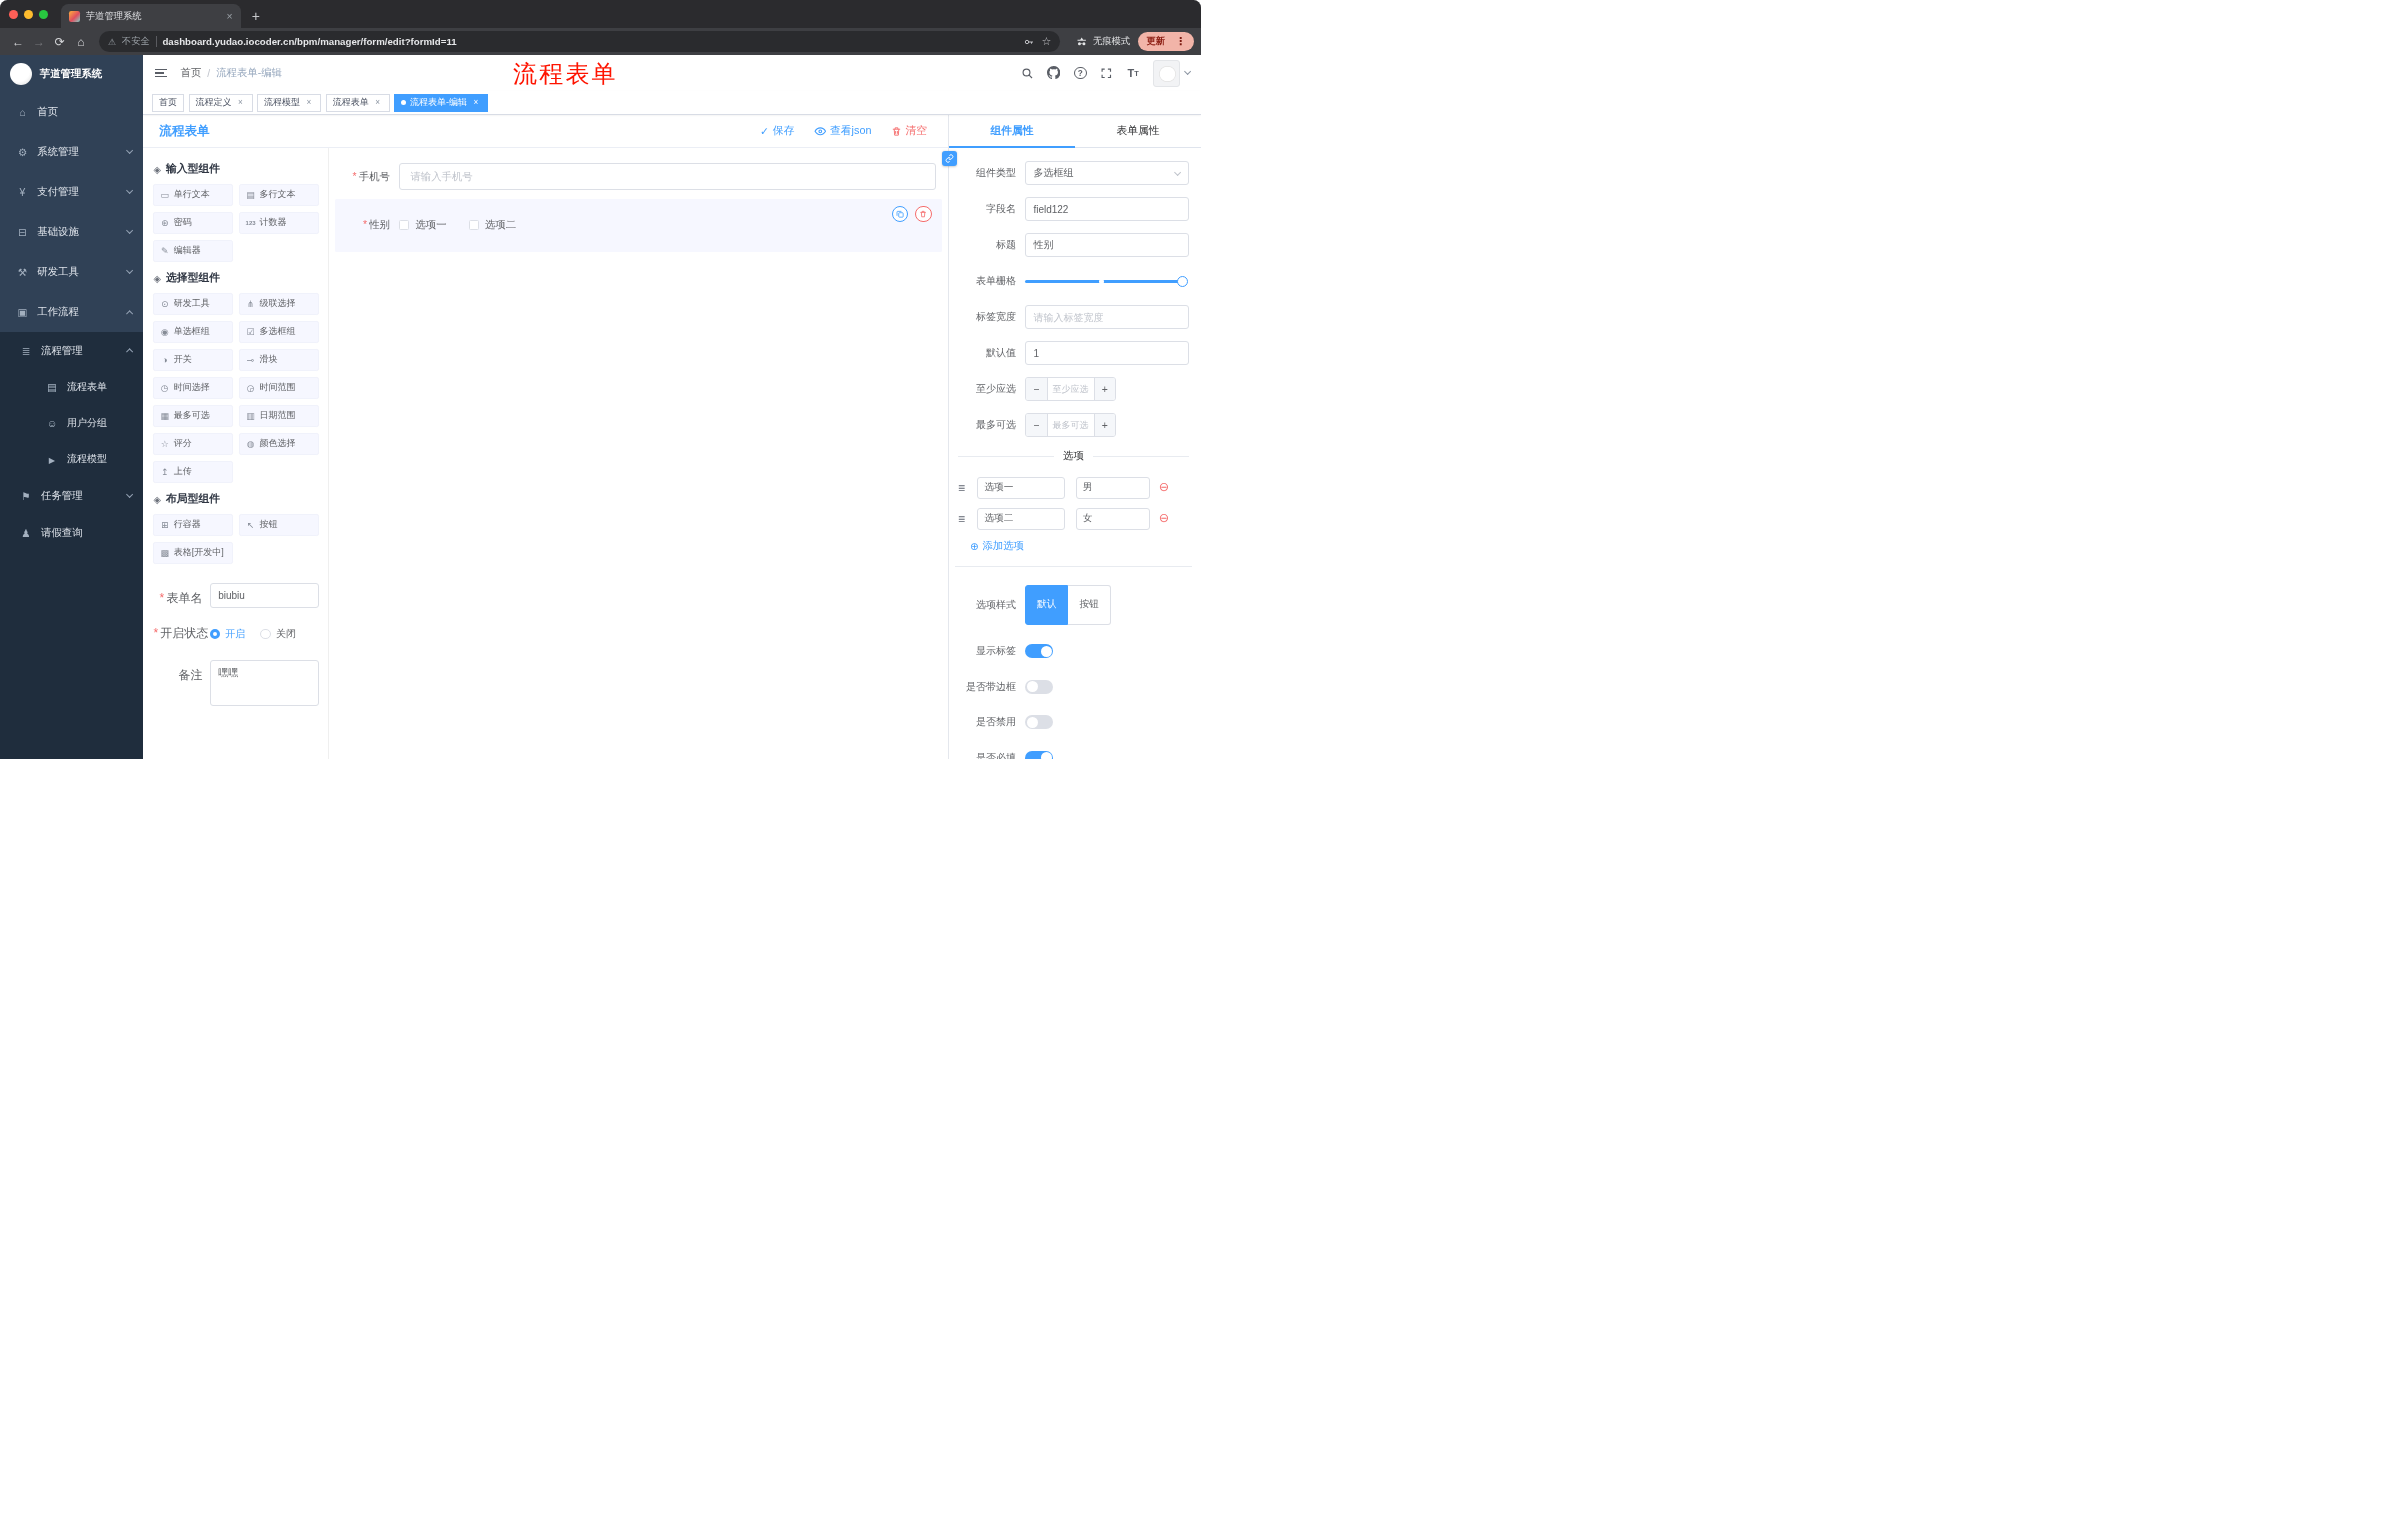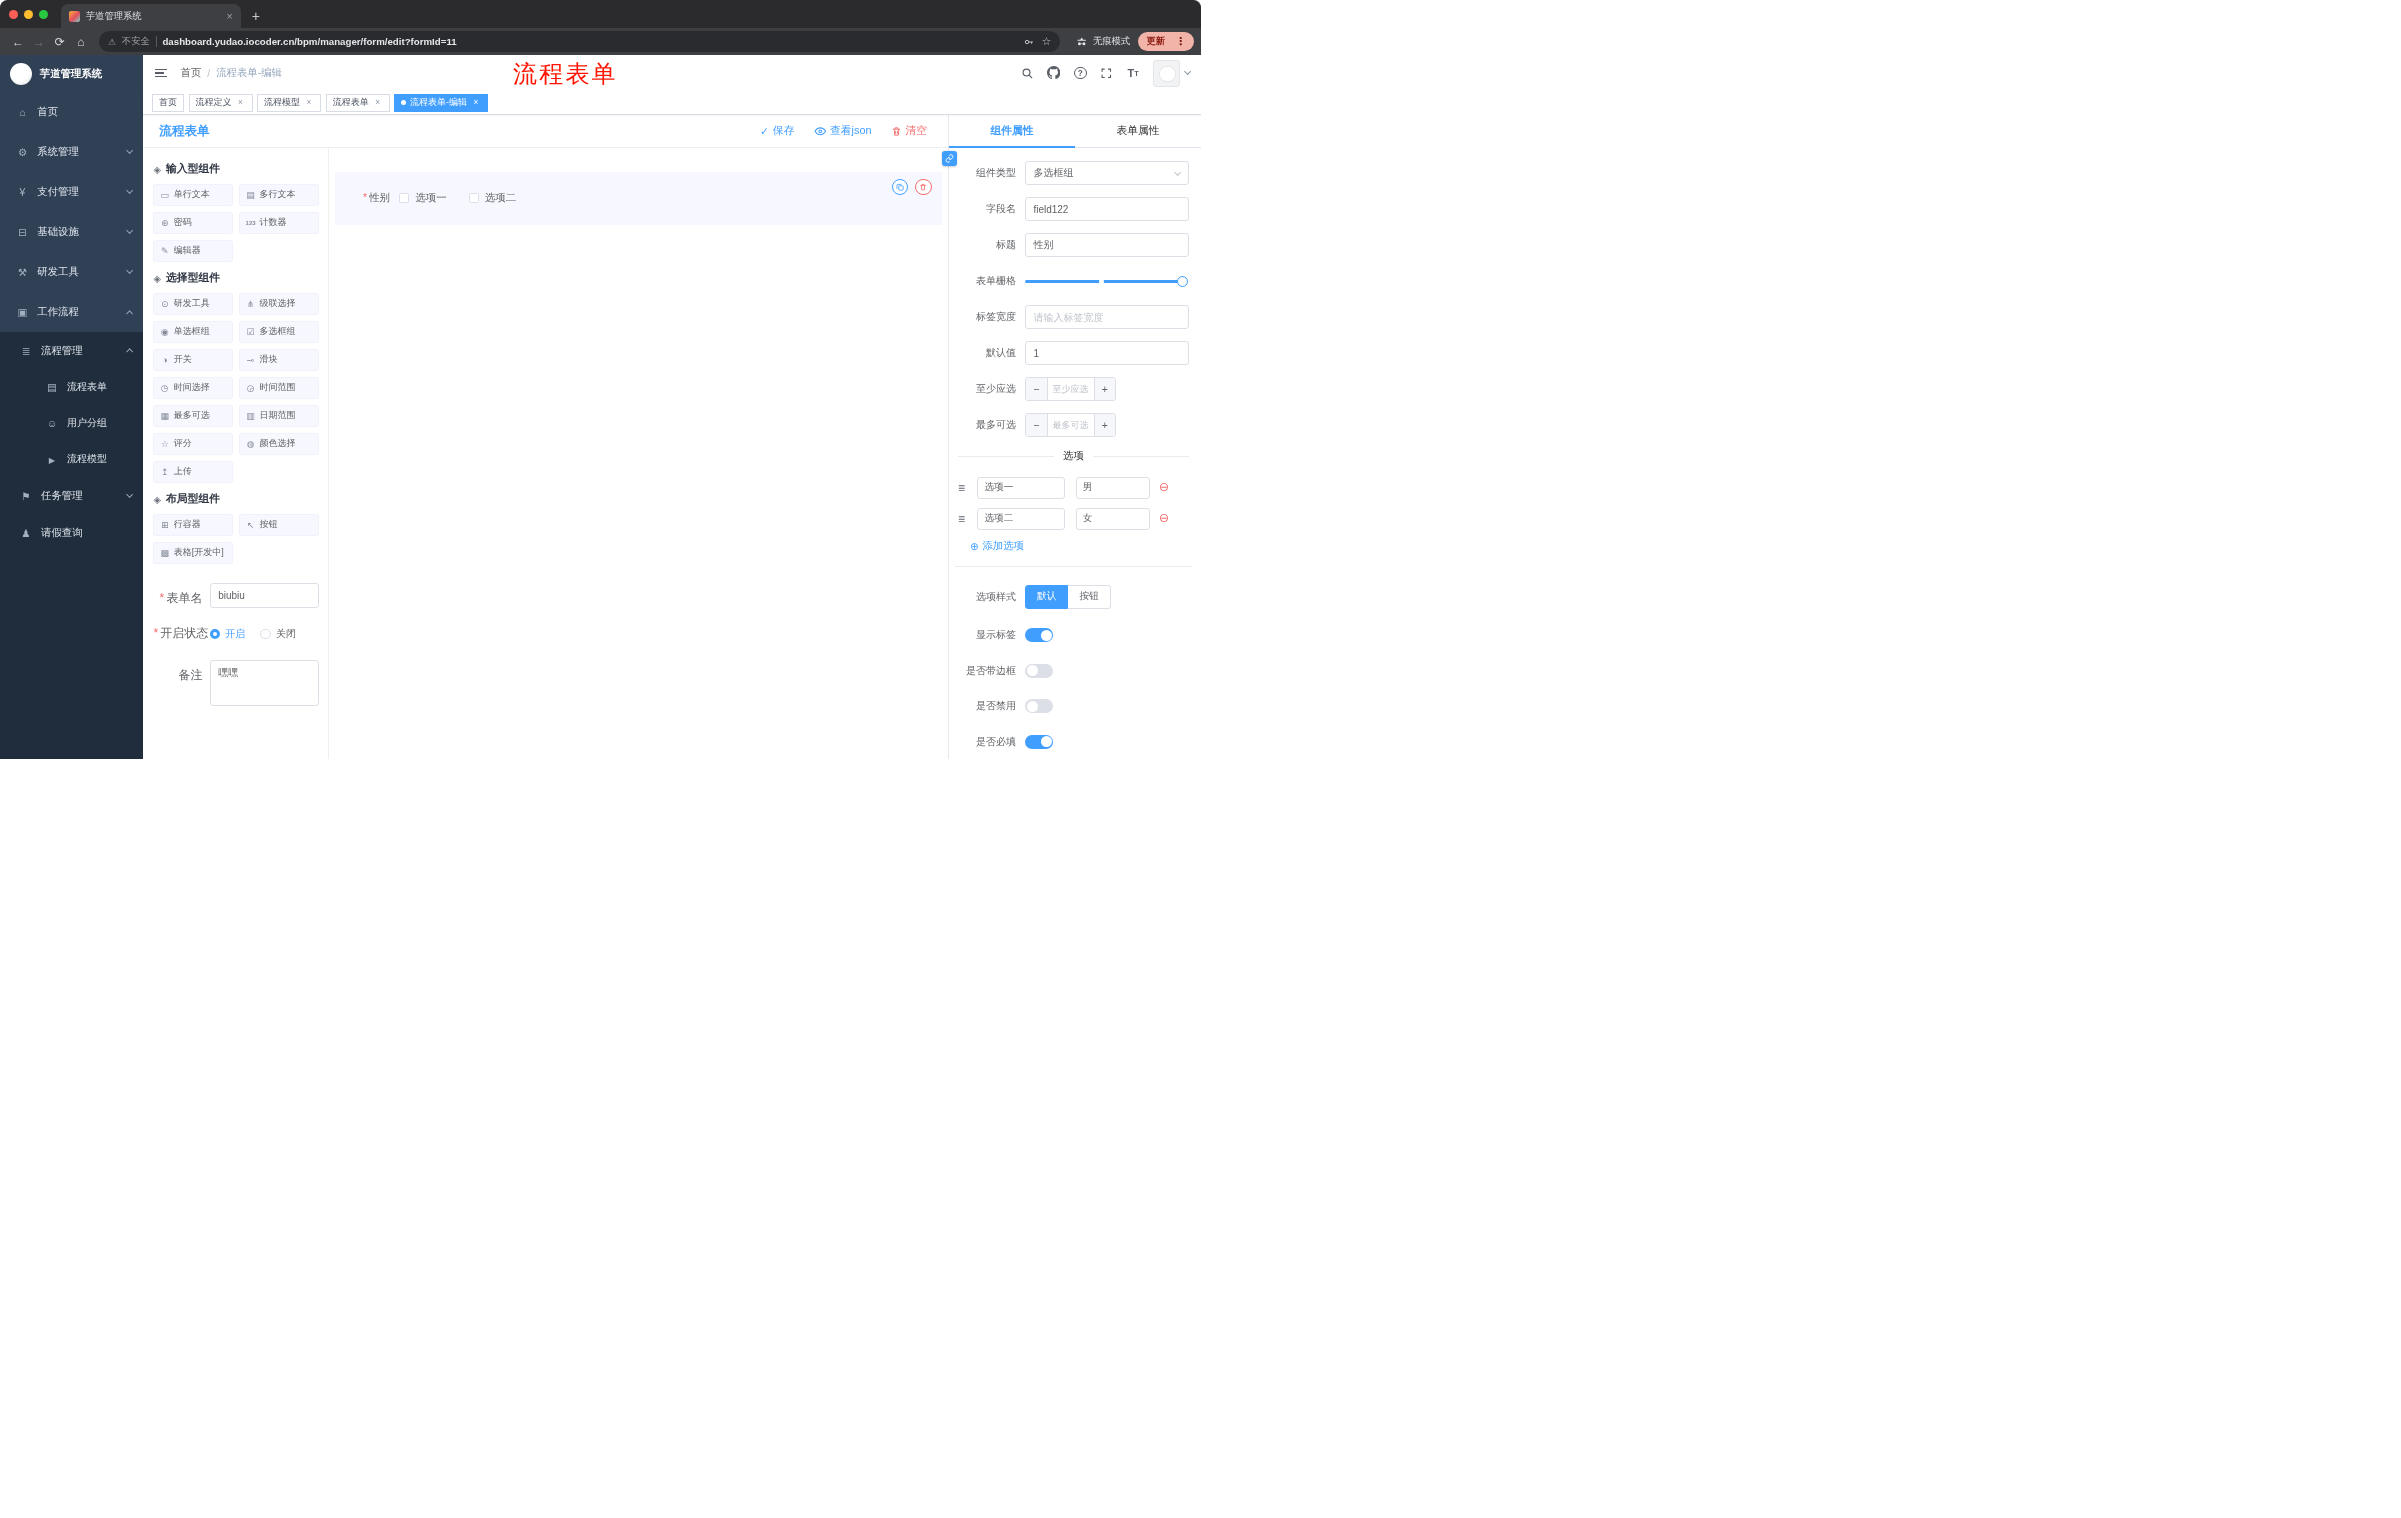--- a/index.html
+++ b/index.html
@@ -161,21 +161,21 @@
   .opt-title { font-size: 10.4px; color: #303133; }
   .opt-row { display: flex; align-items: center; margin-bottom: 9px; gap: 0; }
   .drag-ic { color: #5f6570; font-size: 12px; width: 13.4px; flex: none; cursor: grab; }
   .opt-input { height: 22px; border: 0.7px solid #dcdfe6; border-radius: 3px; padding: 0 6px; font-size: 9.7px; color: #606266; outline: none; font-family: inherit; }
   .opt-input.lab { width: 88px; margin-left: 6px; }
   .opt-input.val { width: 74px; margin-left: 10.4px; }
   .rm-ic { color: #f56c6c; font-size: 12.6px; margin-left: 9px; cursor: pointer; line-height: 1; }
   .add-opt { display: flex; align-items: center; gap: 3.7px; color: #409eff; font-size: 10.4px; margin: 6px 0 13.4px 12px; cursor: pointer; }
   .pdivider { height: 0.7px; background: #e8ebf0; margin: 0 -3px 18px; }
   .seg { display: flex; }
-  .seg-btn { height: 24px; padding: 0 11px; border: 0.7px solid #dcdfe6; font-size: 9.7px; display: flex; align-items: center; color: #606266; background: #fff; cursor: pointer; }
+  .seg-btn { height: 40px; padding: 0 11px; border: 0.7px solid #dcdfe6; font-size: 9.7px; display: flex; align-items: center; color: #606266; background: #fff; cursor: pointer; }
   .seg-btn.first { border-radius: 3px 0 0 3px; }
   .seg-btn.last { border-radius: 0 3px 3px 0; border-left: none; }
   .seg-btn.active { background: #409eff; border-color: #409eff; color: #fff; }
   .style-row { margin-bottom: 19.3px; }
   .switch-row { display: flex; align-items: center; margin-bottom: 21.5px; }
   .switch { width: 28px; height: 14px; border-radius: 7.4px; background: #dcdfe6; position: relative; cursor: pointer; flex: none; }
   .switch.on { background: #409eff; }
   .switch .knob { position: absolute; top: 1.5px; left: 1.5px; width: 11px; height: 11px; border-radius: 50%; background: #fff; }
   .switch.on .knob { left: auto; right: 1.5px; }
 
@@ -533,20 +533,24 @@
                   </span>
                 </div>
                 <div class="meta-row">
                   <span class="meta-label"><span>备注</span></span>
                   <span class="meta-ctl"><textarea class="el-input" style="">嘿嘿</textarea></span>
                 </div>
               </div>
             </div>
 
             <div class="canvas">
+              <div class="cfield">
+                <span class="clabel"><span class="req">*</span><span>手机号</span></span>
+                <input class="cinput" placeholder="请输入手机号" style="">
+              </div>
               <div class="selected-block">
                 <div class="block-actions">
                   <span class="ba copy">
                     <svg width="8.2" height="8.2" viewBox="0 0 24 24" fill="none" stroke="currentColor" stroke-width="2.4">
                         <rect x="8" y="8" width="13" height="13" rx="2"></rect>
                         <path d="M16 4H5a2 2 0 0 0-2 2v11"></path>
                       </svg>
                   </span>
                   <span class="ba del">
                     <svg width="8.2" height="8.2" viewBox="0 0 24 24" fill="none" stroke="currentColor" stroke-width="2.4">

